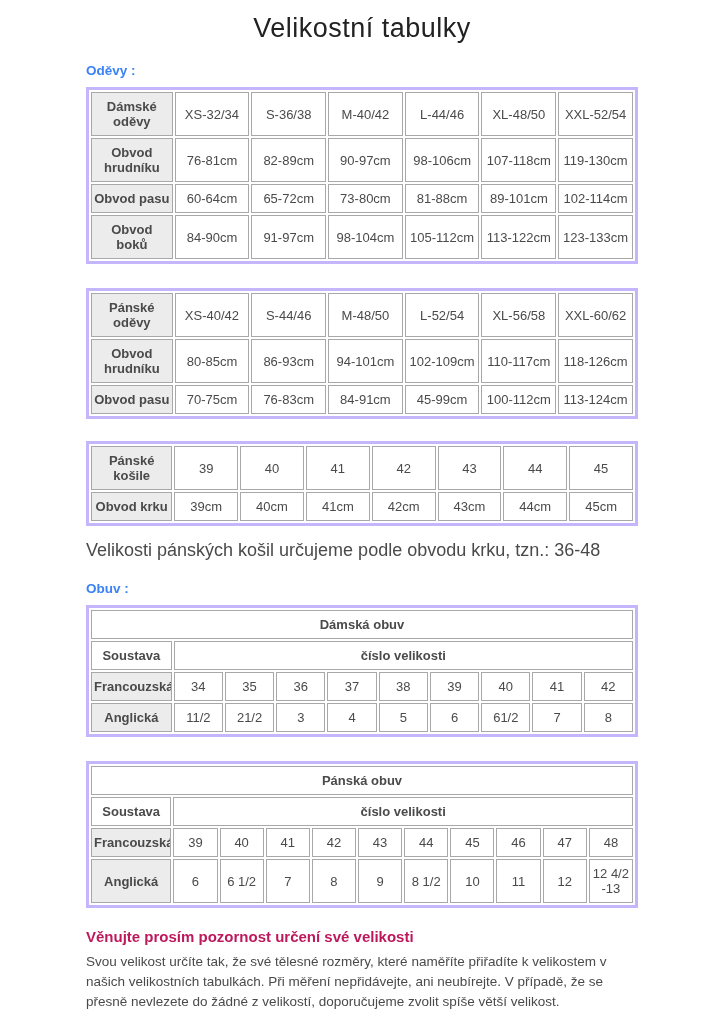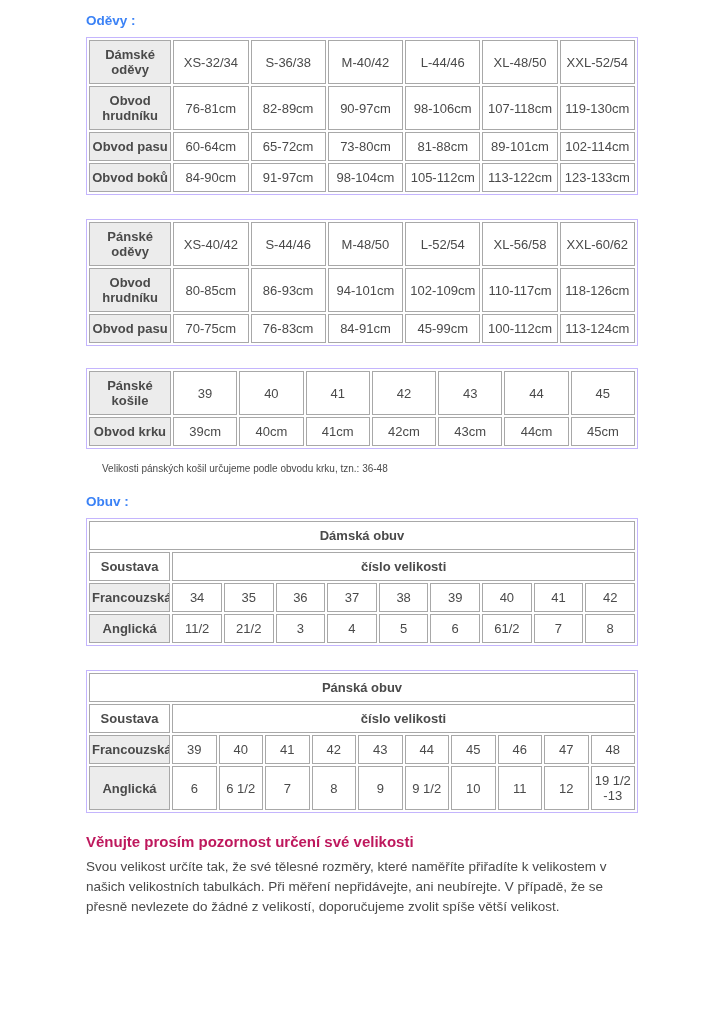--- a/index.html
+++ b/index.html
@@ -15,51 +15,52 @@
   }
   h2.sec{
     font-size:13.5px;font-weight:bold;color:#3b82f6;
     margin:0 0 9px 0;
   }
   table.sz{
     width:100%;
     table-layout:fixed;
     border-collapse:separate;
     border-spacing:2px;
-    border:1px solid #c4b5fd;
+    border:3px solid #c4b5fd;
     background:#fff;
   }
   table.sz col.c0{width:15.4%;}
   .sz td{
     border:1px solid #a8a8a8;
     text-align:center;vertical-align:middle;
     padding:6px 2px;
     font-size:13px;color:#4a4a4a;
     white-space:nowrap;overflow:hidden;
     background:#fff;
   }
   .sz td.lbl{
     background:#ececec;
     font-weight:bold;
     white-space:pre-line;
   }
   .sz td.bold{font-weight:bold;}
   .sz td.wrap{white-space:pre-line;}
   .mb1{margin-bottom:24px;}
   .mb2{margin-bottom:22px;}
-  p.shirt-note{font-size:10px;margin:14px 0 20px 16px;color:#4a4a4a;}
+  p.shirt-note{font-size:18px;margin:14px 0 20px 0;color:#4a4a4a;}
   p.pozn{font-size:13.5px;font-weight:bold;color:#3f3f3f;margin:42px 0 0 0;}
   p.attn{font-size:15px;font-weight:bold;color:#be185d;margin:20px 0 0 0;}
   p.para{font-size:13.5px;line-height:20px;margin:7px 0 0 0;color:#4a4a4a;}
 </style>
 </head>
 <body>
 
 <div class="page">
 
+  <h1 class="title">Velikostní tabulky</h1>
 
   <h2 class="sec">Oděvy :</h2>
 
   <table class="sz mb1">
     <colgroup>
         <col class="c0">
         <col span="6">
       </colgroup>
     <tbody>
         <tr>
@@ -239,25 +240,25 @@
           <td>47</td>
           <td>48</td>
         </tr>
         <tr>
           <td class="lbl">Anglická</td>
           <td>6</td>
           <td>6 1/2</td>
           <td>7</td>
           <td>8</td>
           <td>9</td>
-          <td>9 1/2</td>
+          <td>8 1/2</td>
           <td>10</td>
           <td>11</td>
           <td>12</td>
-          <td class="wrap">19 1/2
+          <td class="wrap">12 4/2
 -13</td>
         </tr>
       </tbody>
   </table>
 
 
   <p class="attn">Věnujte prosím pozornost určení své velikosti</p>
 
   <p class="para">Svou velikost určíte tak, že své tělesné rozměry, které naměříte přiřadíte k velikostem v našich velikostních tabulkách. Při měření nepřidávejte, ani neubírejte. V případě, že se přesně nevlezete do žádné z velikostí, doporučujeme zvolit spíše větší velikost.</p>
 

